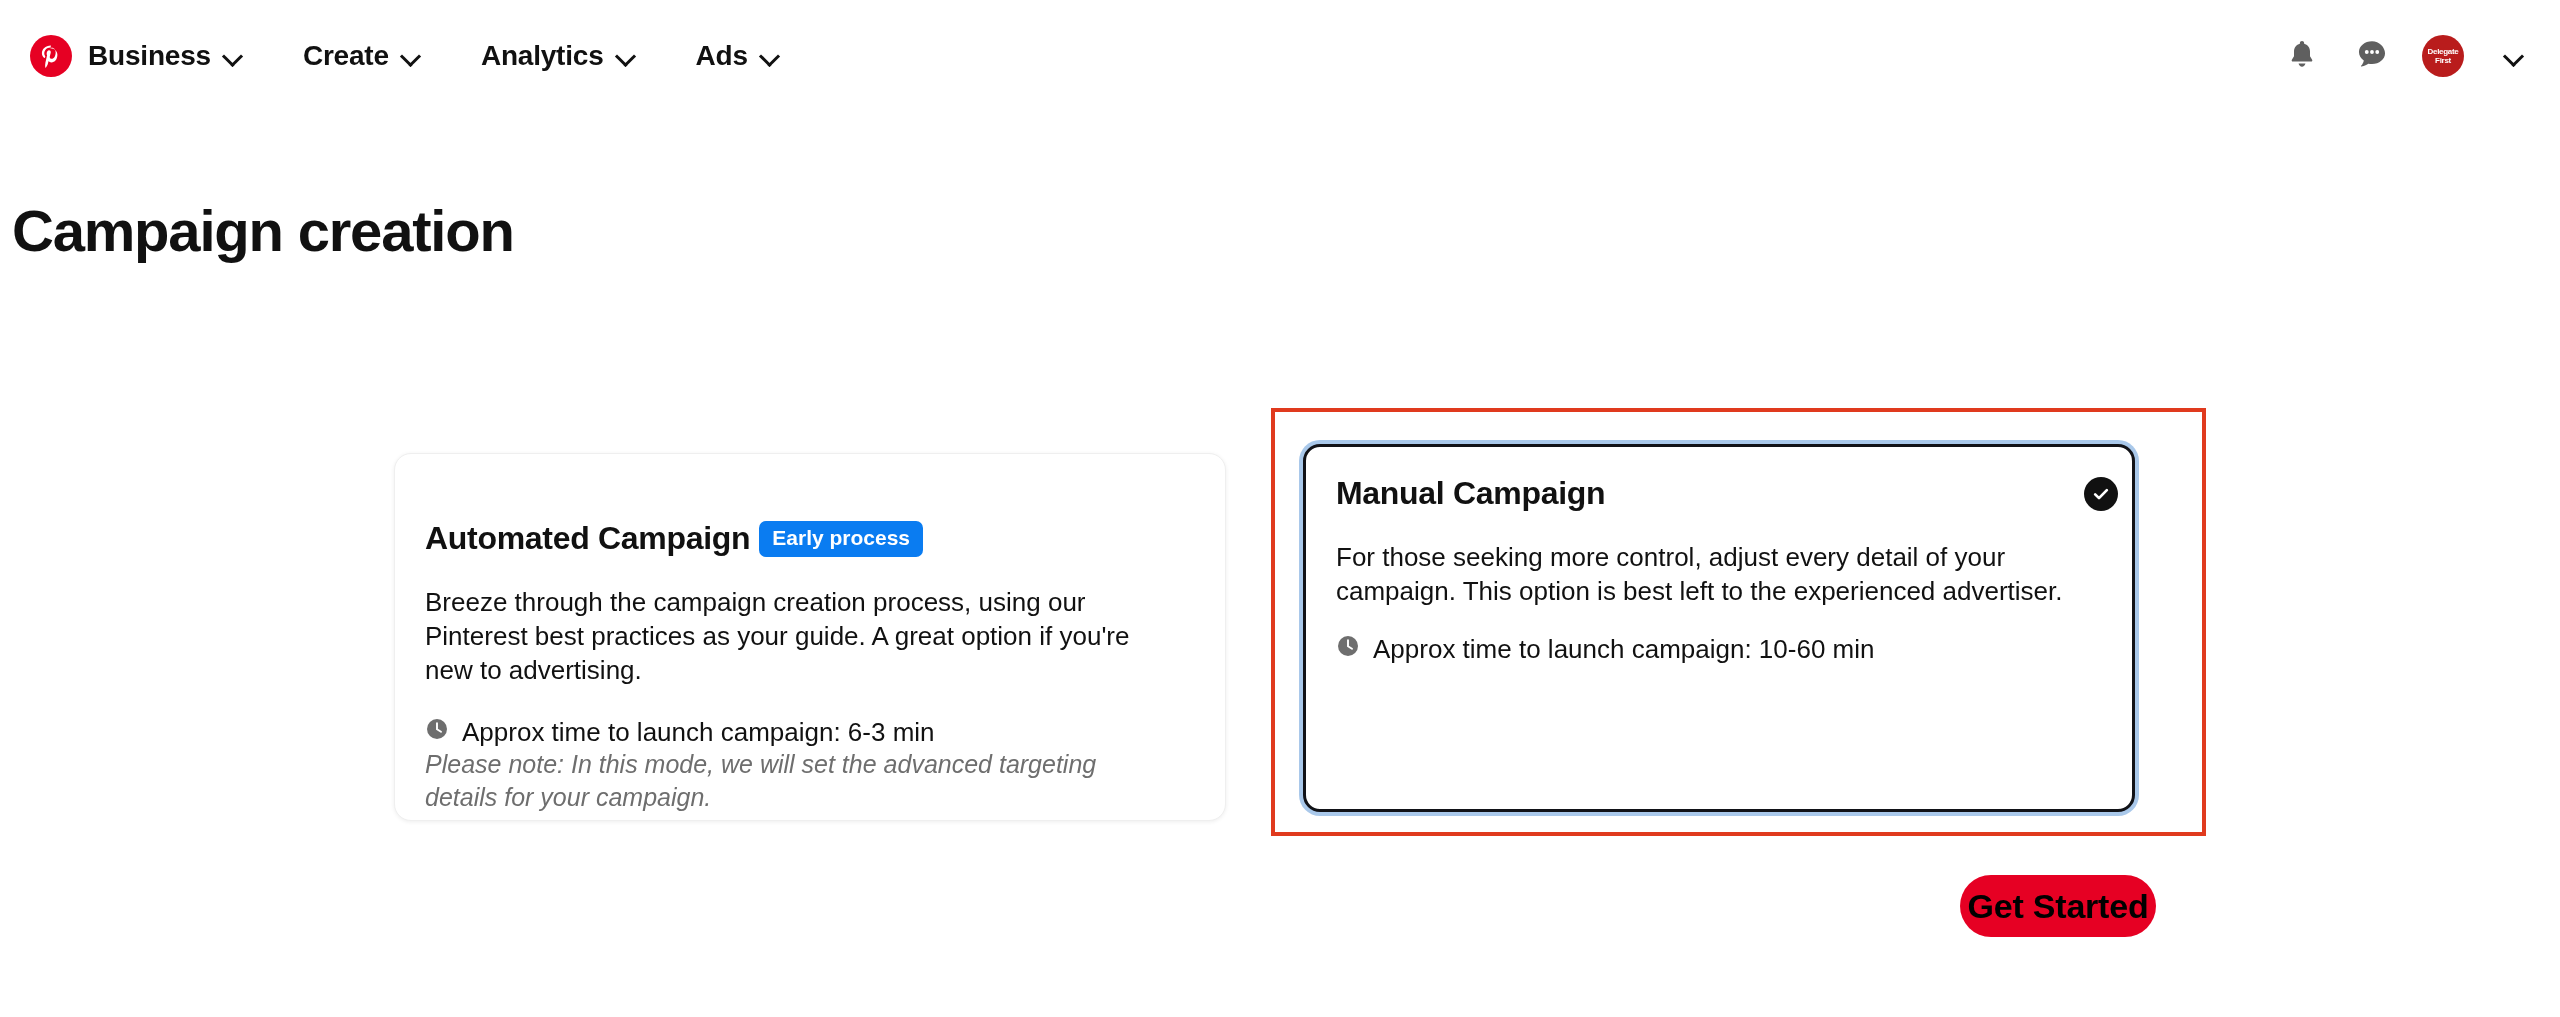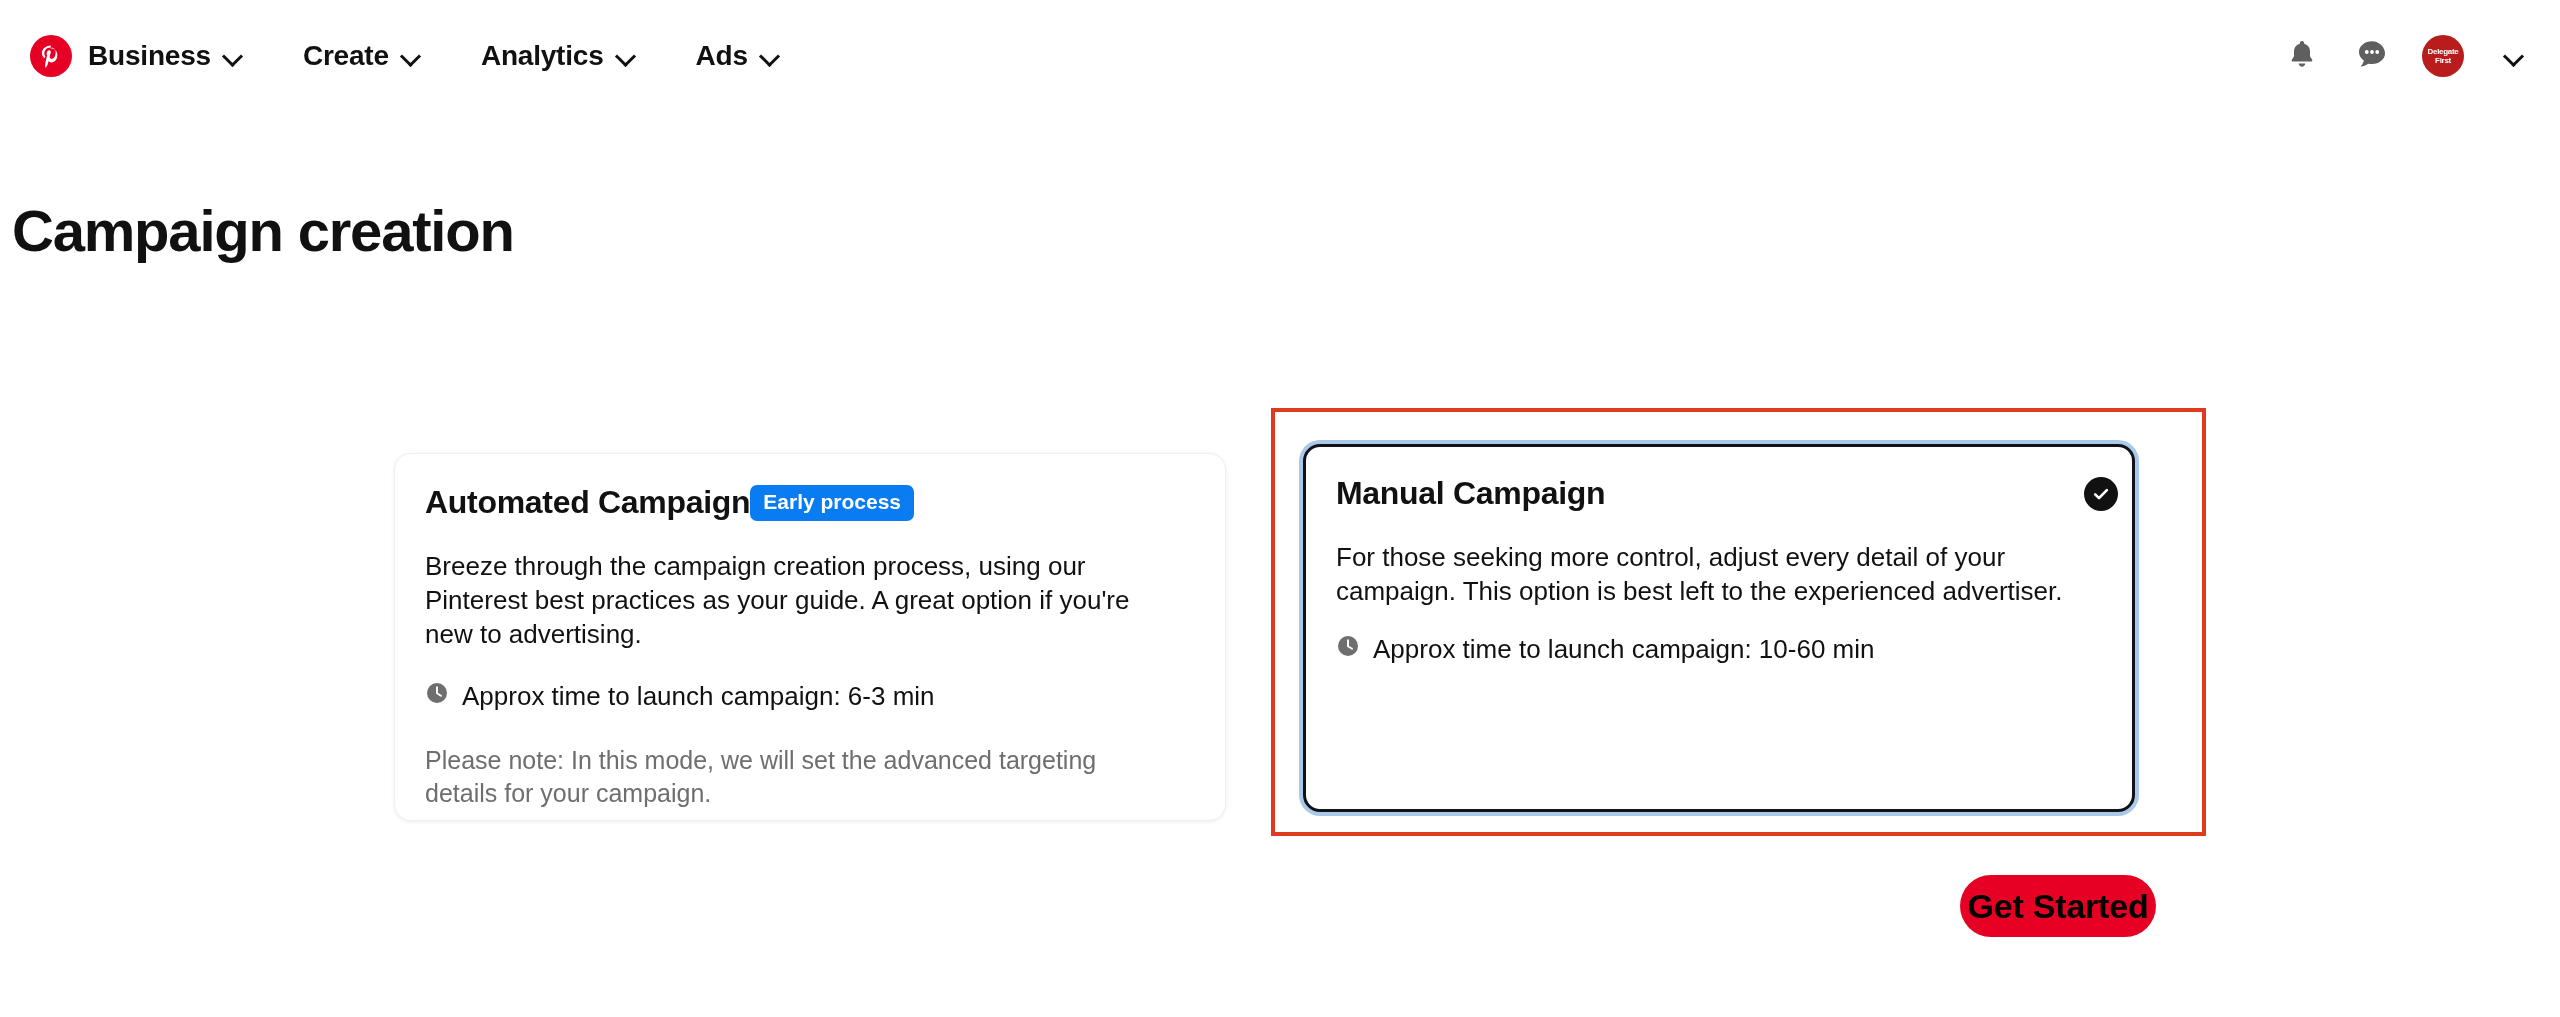--- a/index.html
+++ b/index.html
@@ -137,21 +137,22 @@
     background: #ffffff;
     border: 1px solid #efefef;
     border-radius: 17px;
     box-shadow: 0 1px 4px rgba(0,0,0,0.07);
     padding: 30px 30px 0 30px;
     cursor: pointer;
   }
   .card-title-row {
     display: flex;
     align-items: center;
-    gap: 0;
+    gap: 9px;
+    margin-top: 36px;
   }
   .card-title {
     font-size: 32px;
     font-weight: bold;
     color: #111111;
     letter-spacing: -0.3px;
   }
   .badge-early {
     background: #0a7cf1;
     color: #ffffff;
@@ -172,23 +173,23 @@
   .time-row {
     display: flex;
     align-items: center;
     gap: 13px;
     margin-top: 30px;
     font-size: 26px;
     color: #111111;
   }
   .clock-icon { flex: none; display: block; }
   .card-note {
-    margin-top: 32px;
     font-size: 25px;
     line-height: 33px;
+    font-style: italic;
     color: #6e6e6e;
     max-width: 680px;
   }
 
   
   .annotation-box {
     position: absolute;
     left: 1271px;
     top: 408px;
     width: 935px;

